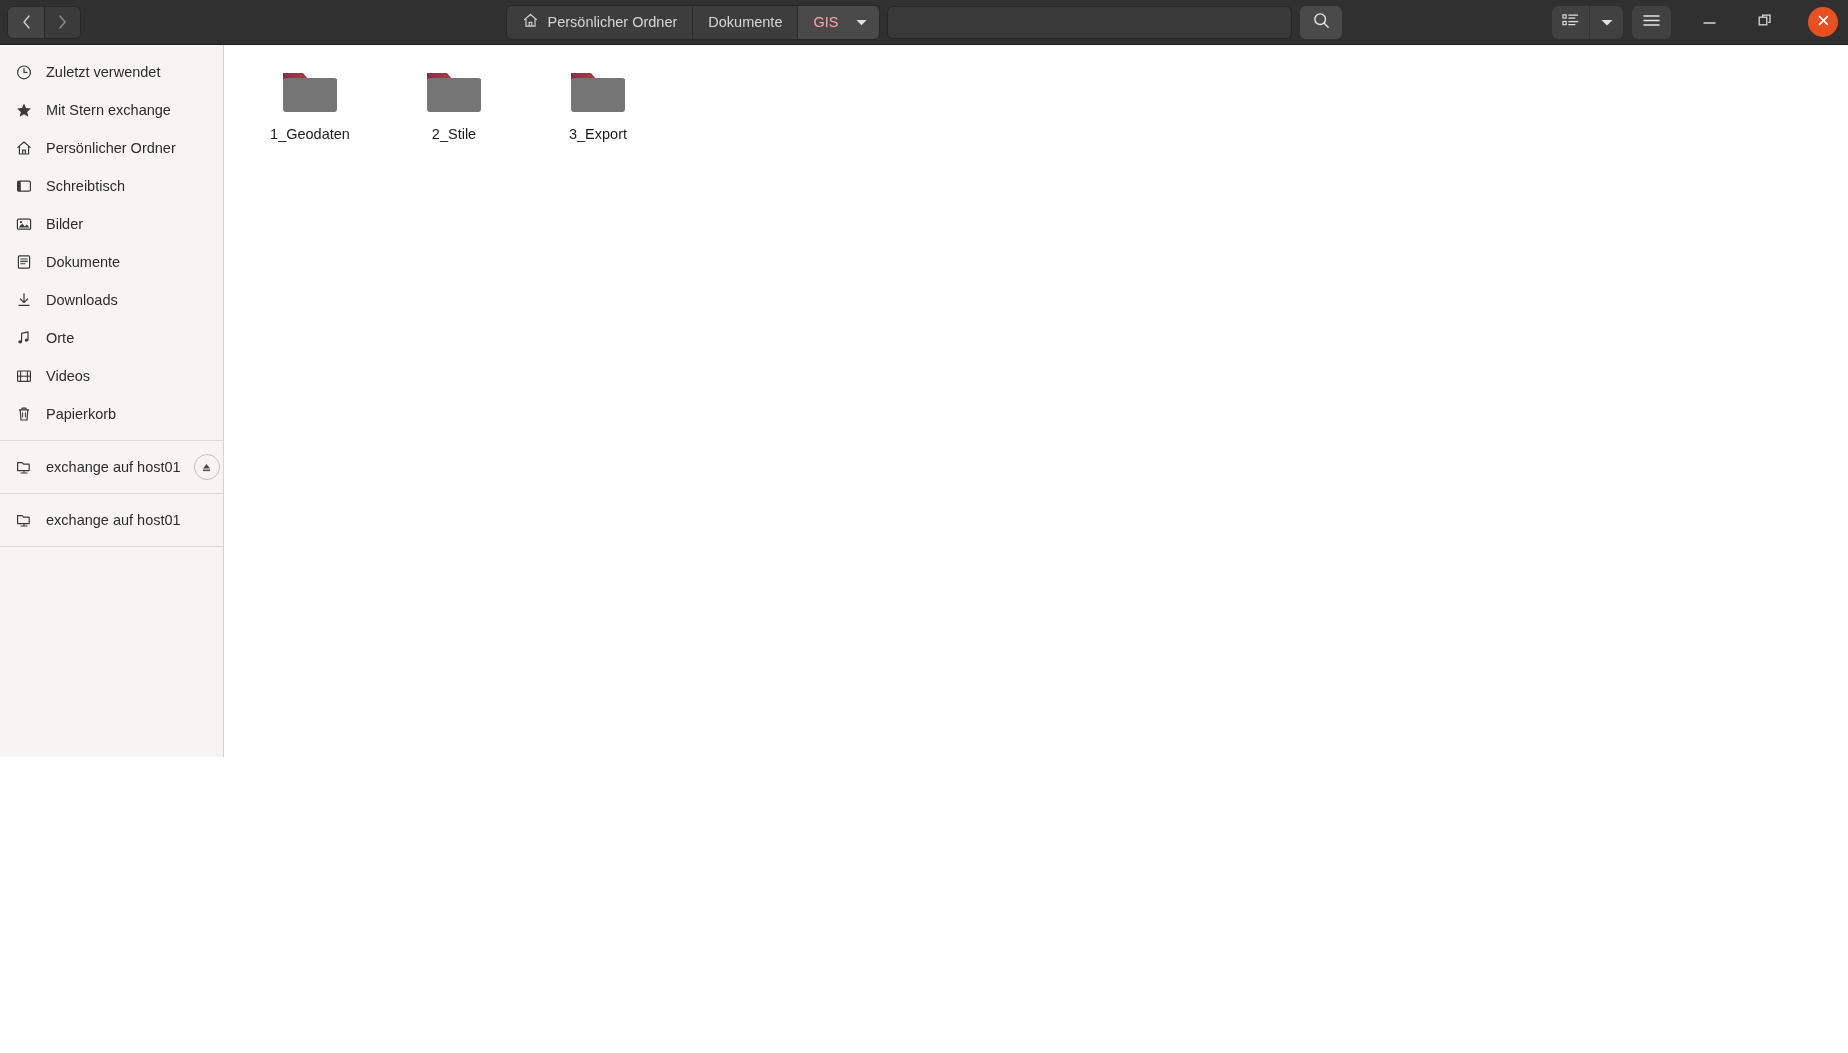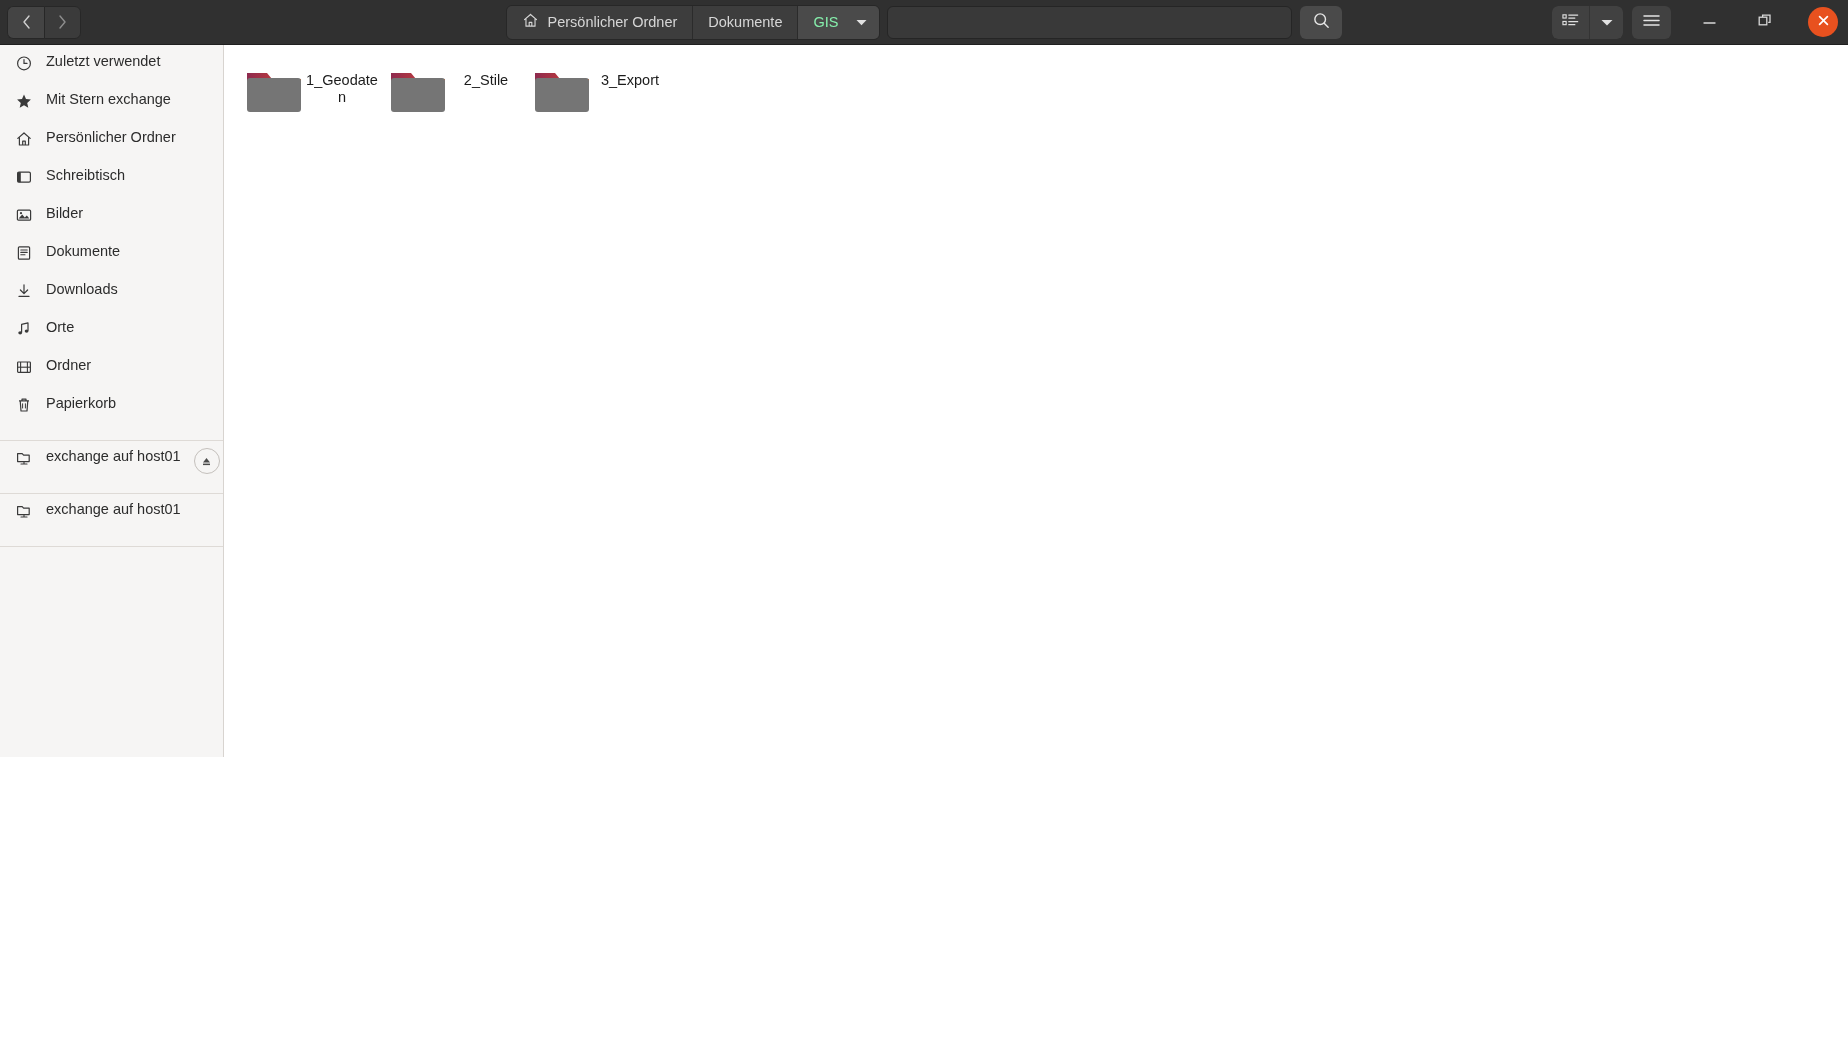--- a/index.html
+++ b/index.html
@@ -48,21 +48,21 @@
     background: #3d3d3d;
     color: #d6d6d6;
     font-size: 14.5px;
     display: flex; align-items: center; gap: 9px;
     padding: 0 15px;
     border-right: 1px solid #2b2b2b;
     white-space: nowrap;
     cursor: default;
   }
   .crumb:last-child { border-right: none; }
-  .crumb.current { background: #4a4a4a; color: #86efac; padding-right: 11px; }
+  .crumb.current { background: #4a4a4a; color: #fca5a5; padding-right: 11px; }
   .crumb .chev { margin-left: 8px; display: flex; align-items: center; }
 
   
   .pathentry {
     width: 405px; height: 33px;
     margin-left: 7px;
     background: #393939;
     border: 1px solid #252525;
     border-radius: 6px;
   }
@@ -105,21 +105,21 @@
 
   .sidebar {
     width: 224px; flex: 0 0 224px;
     background: #f6f5f4;
     border-right: 1px solid #d8d4d0;
     padding-top: 8px;
     overflow: hidden;
   }
   .side-item {
     height: 38px;
-    display: flex; 
+    display: flex; align-items: center;
     padding: 0 10px 0 14px;
     gap: 13px;
     color: #2c2c2c;
     font-size: 14.5px;
     cursor: default;
     white-space: nowrap;
   }
   .side-item .ico { width: 19px; height: 19px; flex: 0 0 19px; display: flex; align-items: center; justify-content: center; }
   .side-item .lbl { flex: 1; }
   .eject {
@@ -128,21 +128,21 @@
     display: flex; align-items: center; justify-content: center;
     flex: 0 0 26px; cursor: default;
   }
   .side-sep { height: 1px; background: #dedad6; margin: 7px 0; }
 
   .content { flex: 1; background: #ffffff; padding: 14px 0 0 14px; overflow: hidden; }
   .grid { display: flex; flex-wrap: wrap; align-content: flex-start; }
   .file {
     width: 144px;
     padding: 6px 4px 4px 4px;
-    display: flex; flex-direction: row; align-items: flex-start;
+    display: flex; flex-direction: column; align-items: center;
     cursor: default;
   }
   .file .name {
     margin-top: 7px;
     font-size: 14.5px; color: #1b1b1b;
     text-align: center; line-height: 1.17;
     width: 100%;
     word-break: break-word;
   }
   .folder-ico { width: 64px; height: 54px; }
@@ -343,21 +343,21 @@
       </div>
 
       <div class="side-item">
         <span class="ico">
           <svg width="18" height="18" viewBox="0 0 18 18">
               <rect x="2.6" y="4" width="12.8" height="10.4" rx="0.8" fill="none" stroke="#3a3a3a" stroke-width="1.2"></rect>
               <path d="M5.6 4 V14.4 M12.4 4 V14.4" stroke="#3a3a3a" stroke-width="1.1"></path>
               <path d="M2.6 9.2 H15.4" stroke="#3a3a3a" stroke-width="1.1"></path>
             </svg>
         </span>
-        <span class="lbl">Ordner</span>
+        <span class="lbl">Videos</span>
       </div>
 
       <div class="side-item">
         <span class="ico">
           <svg width="18" height="18" viewBox="0 0 18 18">
               <path d="M4 4.8 H14 M7 4.8 V3.2 H11 V4.8 M5.2 4.8 L6 15 H12 L12.8 4.8" fill="none" stroke="#3a3a3a" stroke-width="1.2" stroke-linejoin="round"></path>
               <path d="M7.6 7.4 V12.4 M10.4 7.4 V12.4" stroke="#3a3a3a" stroke-width="1"></path>
             </svg>
         </span>
         <span class="lbl">Papierkorb</span>

